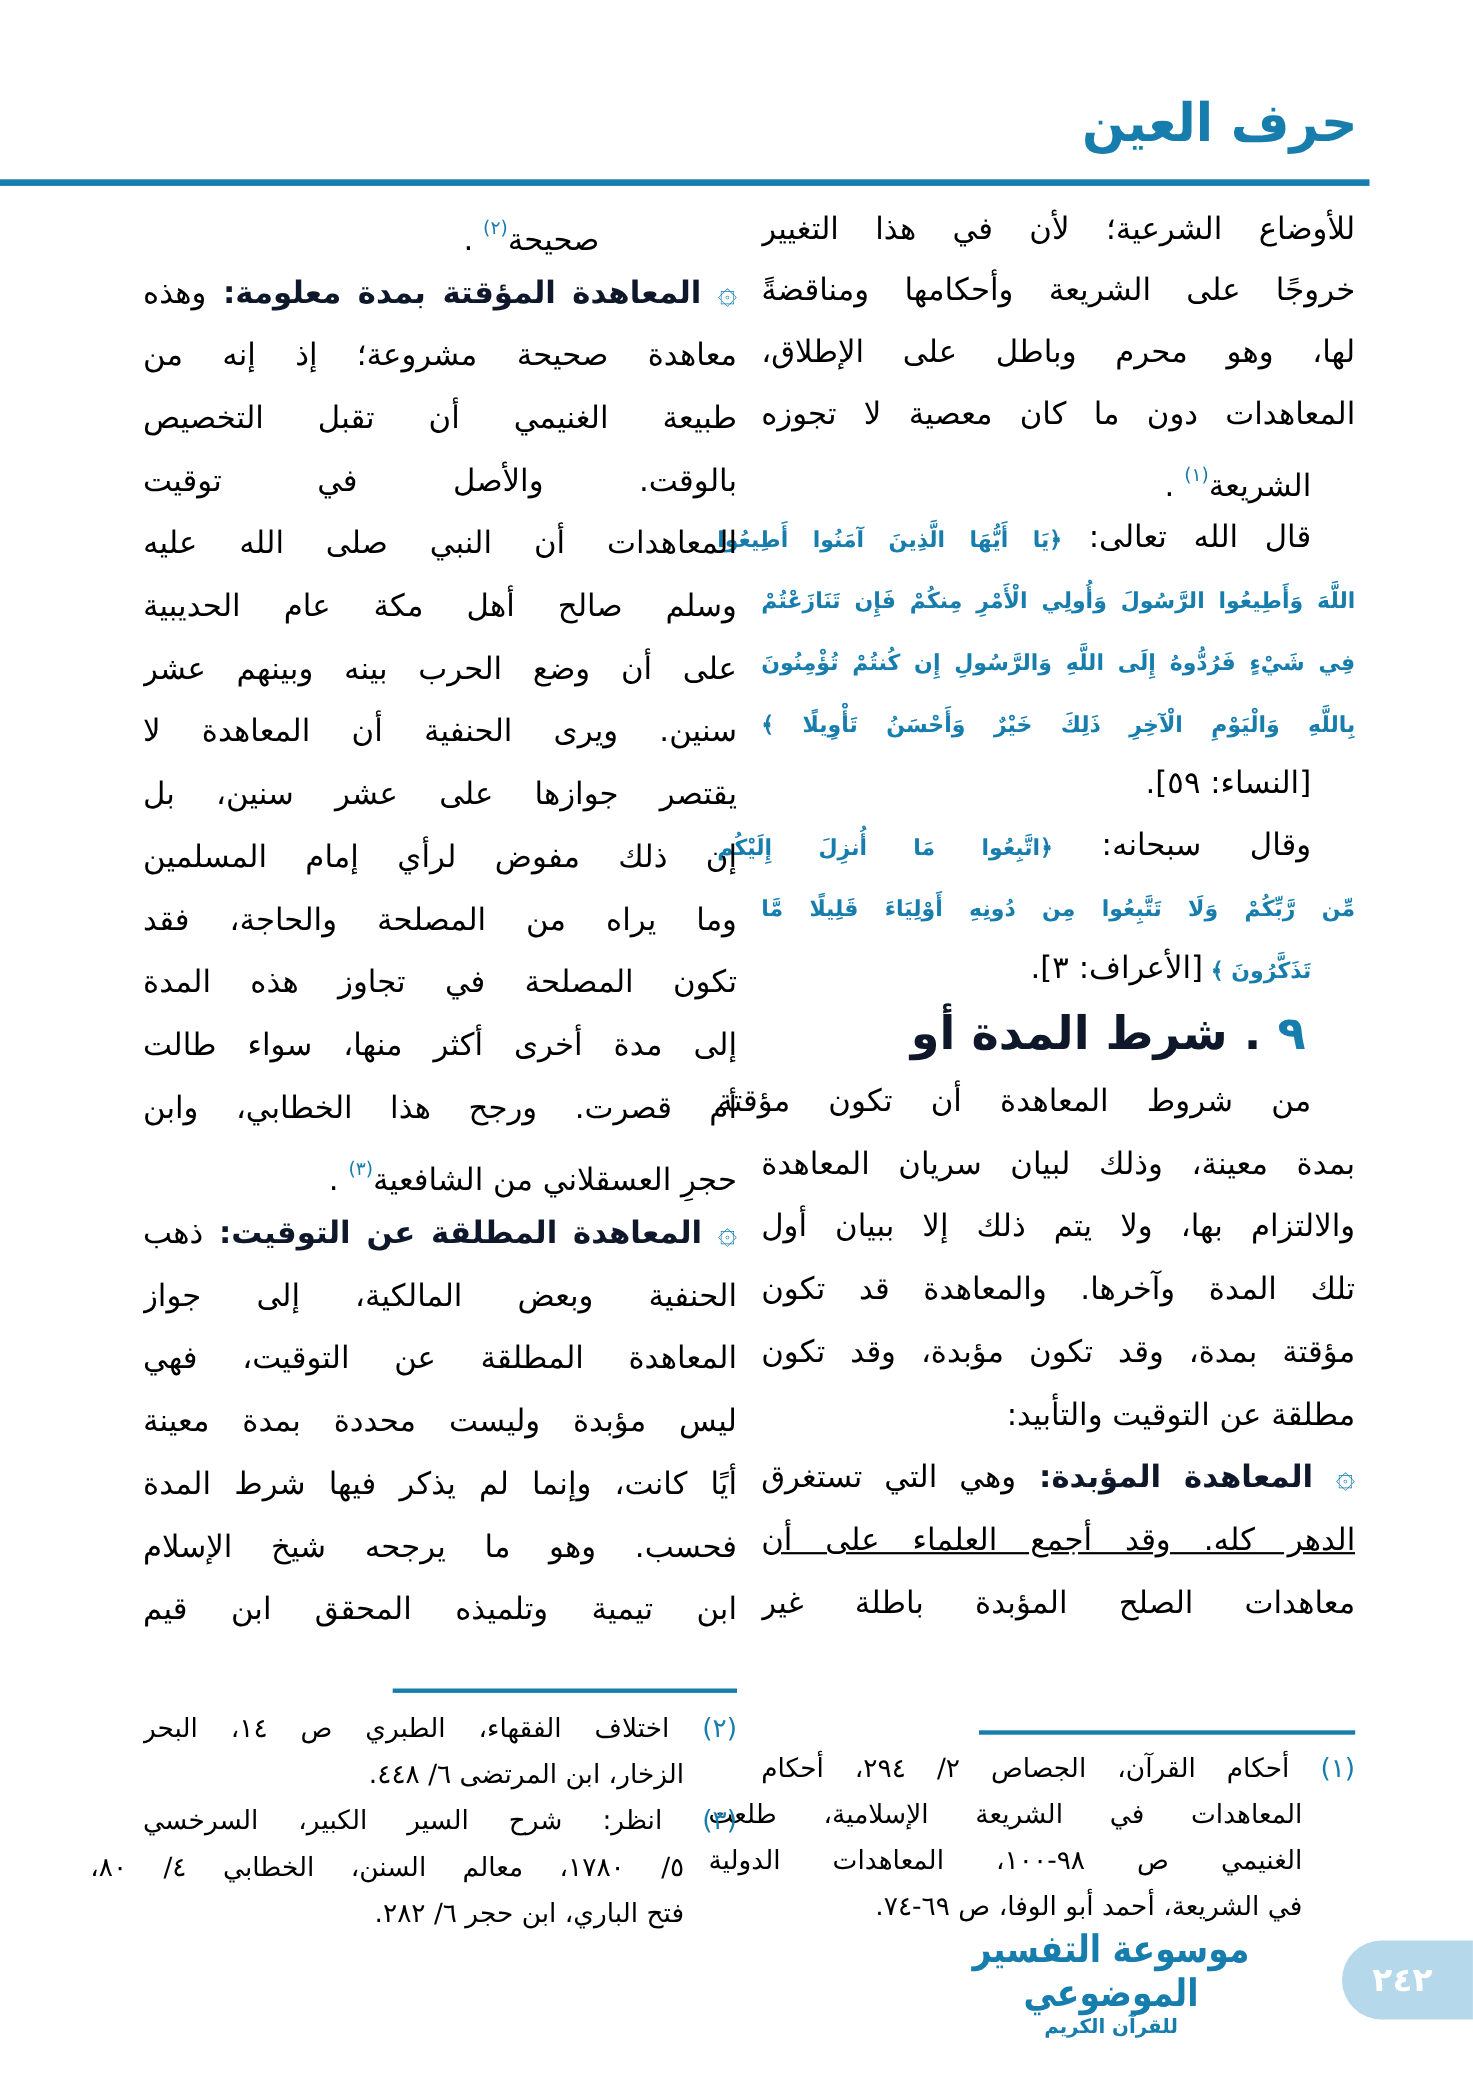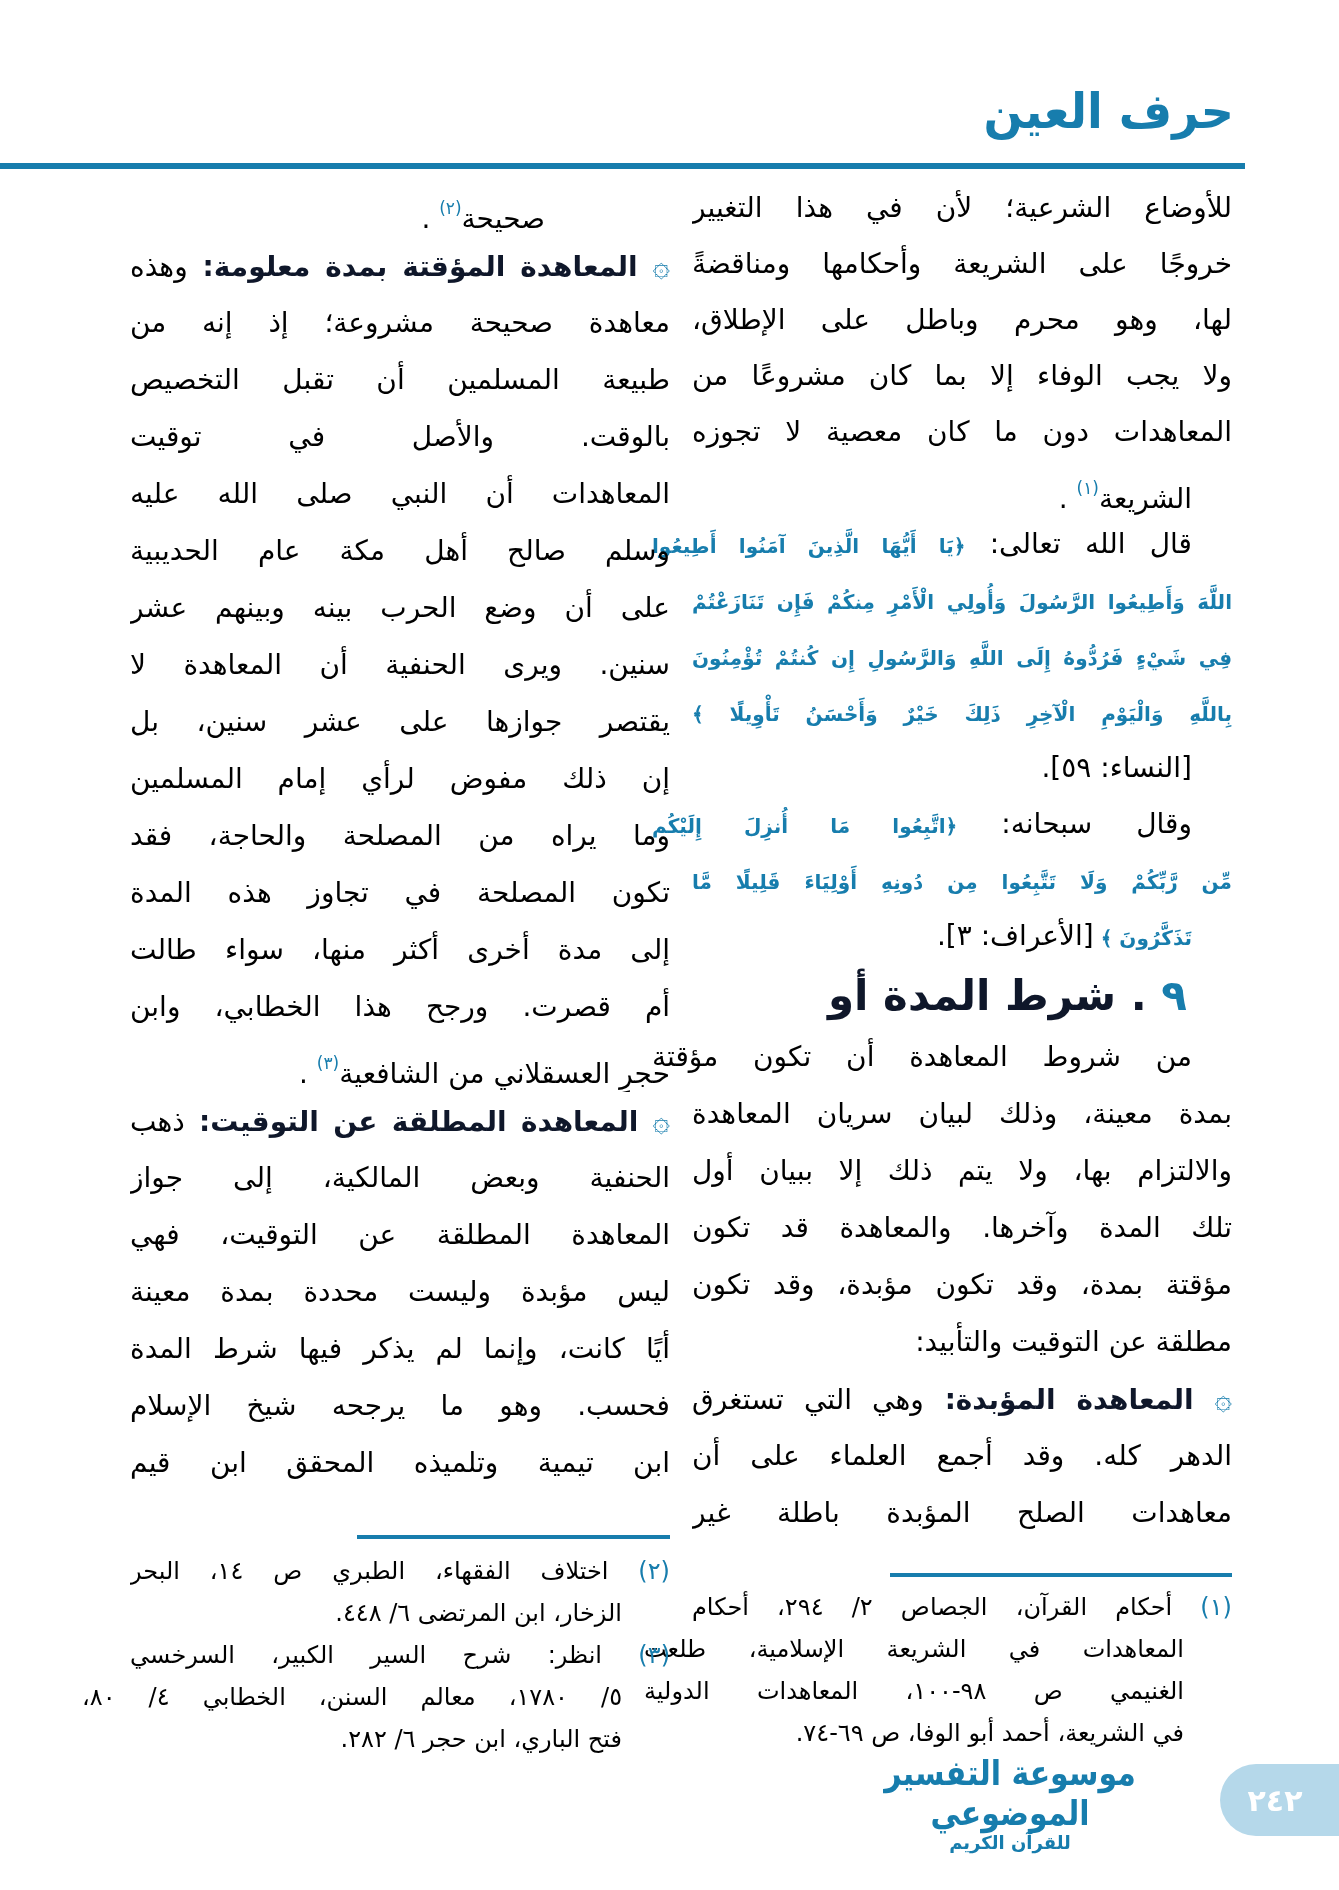--- a/index.html
+++ b/index.html
@@ -67,47 +67,46 @@
 
 <div class="page">
 
   <div class="chapter-title">حرف العين</div>
   <div class="header-rule"></div>
 
   <div class="col col-right">
       <div class="line al-j" style="height: 56px; line-height: 56px;"><span class="seg-body">للأوضاع الشرعية؛ لأن في هذا التغيير</span></div>
       <div class="line al-j" style="height: 56px; line-height: 56px;"><span class="seg-body">خروجًا على الشريعة وأحكامها ومناقضةً</span></div>
       <div class="line al-j" style="height: 56px; line-height: 56px;"><span class="seg-body">لها، وهو محرم وباطل على الإطلاق،</span></div>
-      <div class="line al-j" style="height: 56px; line-height: 56px;"><span class="seg-body">ولا يجب الوفاء إلا بما كان مشروعًا من</span></div>
       <div class="line al-j" style="height: 56px; line-height: 56px;"><span class="seg-body">المعاهدات دون ما كان معصية لا تجوزه</span></div>
       <div class="line al-r" style="height: 56px; line-height: 56px; padding-right: 40px;"><span class="seg-body">الشريعة</span><span class="seg-sup">(١)</span><span class="seg-body"> .</span></div>
       <div class="line al-j" style="height: 56px; line-height: 56px; padding-right: 40px;"><span class="seg-body">قال الله تعالى: </span><span class="seg-quran">﴿يَا أَيُّهَا الَّذِينَ آمَنُوا أَطِيعُوا</span></div>
       <div class="line al-j" style="height: 56px; line-height: 56px;"><span class="seg-quran">اللَّهَ وَأَطِيعُوا الرَّسُولَ وَأُولِي الْأَمْرِ مِنكُمْ فَإِن تَنَازَعْتُمْ</span></div>
       <div class="line al-j" style="height: 56px; line-height: 56px;"><span class="seg-quran">فِي شَيْءٍ فَرُدُّوهُ إِلَى اللَّهِ وَالرَّسُولِ إِن كُنتُمْ تُؤْمِنُونَ</span></div>
       <div class="line al-j" style="height: 56px; line-height: 56px;"><span class="seg-quran">بِاللَّهِ وَالْيَوْمِ الْآخِرِ ذَلِكَ خَيْرٌ وَأَحْسَنُ تَأْوِيلًا ﴾</span></div>
       <div class="line al-r" style="height: 56px; line-height: 56px; padding-right: 40px;"><span class="seg-body">[النساء: ٥٩].</span></div>
       <div class="line al-j" style="height: 56px; line-height: 56px; padding-right: 40px;"><span class="seg-body">وقال سبحانه: </span><span class="seg-quran">﴿اتَّبِعُوا مَا أُنزِلَ إِلَيْكُم</span></div>
       <div class="line al-j" style="height: 56px; line-height: 56px;"><span class="seg-quran">مِّن رَّبِّكُمْ وَلَا تَتَّبِعُوا مِن دُونِهِ أَوْلِيَاءَ قَلِيلًا مَّا</span></div>
       <div class="line al-r" style="height: 56px; line-height: 56px; padding-right: 40px;"><span class="seg-quran">تَذَكَّرُونَ ﴾ </span><span class="seg-body">[الأعراف: ٣].</span></div>
       <div class="line al-r heading-line" style="height: 64px; line-height: 64px; padding-right: 45px;"><span class="seg-num">٩</span><span class="seg-bold"> . شرط المدة أو التوقيت.</span></div>
       <div class="line al-j" style="height: 57px; line-height: 57px; padding-right: 40px;"><span class="seg-body">من شروط المعاهدة أن تكون مؤقتة</span></div>
       <div class="line al-j" style="height: 57px; line-height: 57px;"><span class="seg-body">بمدة معينة، وذلك لبيان سريان المعاهدة</span></div>
       <div class="line al-j" style="height: 57px; line-height: 57px;"><span class="seg-body">والالتزام بها، ولا يتم ذلك إلا ببيان أول</span></div>
       <div class="line al-j" style="height: 57px; line-height: 57px;"><span class="seg-body">تلك المدة وآخرها. والمعاهدة قد تكون</span></div>
       <div class="line al-j" style="height: 57px; line-height: 57px;"><span class="seg-body">مؤقتة بمدة، وقد تكون مؤبدة، وقد تكون</span></div>
       <div class="line al-r" style="height: 57px; line-height: 57px;"><span class="seg-body">مطلقة عن التوقيت والتأبيد:</span></div>
       <div class="line al-j" style="height: 57px; line-height: 57px;"><span class="seg-marker">۞ </span><span class="seg-bold">المعاهدة المؤبدة: </span><span class="seg-body">وهي التي تستغرق</span></div>
-      <div class="line al-j" style="height: 57px; line-height: 57px;"><span class="seg-body">الدهر كله. وقد أجمع العلماء على أن</span></div>
+      <div class="line al-j" style="height: 57px; line-height: 57px; text-decoration: underline;"><span class="seg-body">الدهر كله. وقد أجمع العلماء على أن</span></div>
       <div class="line al-j" style="height: 57px; line-height: 57px;"><span class="seg-body">معاهدات الصلح المؤبدة باطلة غير</span></div>
     </div>
   <div class="col col-left">
       <div class="line al-r" style="height: 57px; line-height: 57px; padding-right: 125px;"><span class="seg-body">صحيحة</span><span class="seg-sup">(٢)</span><span class="seg-body"> .</span></div>
       <div class="line al-j" style="height: 57px; line-height: 57px;"><span class="seg-marker">۞ </span><span class="seg-bold">المعاهدة المؤقتة بمدة معلومة: </span><span class="seg-body">وهذه</span></div>
       <div class="line al-j" style="height: 57px; line-height: 57px;"><span class="seg-body">معاهدة صحيحة مشروعة؛ إذ إنه من</span></div>
-      <div class="line al-j" style="height: 57px; line-height: 57px;"><span class="seg-body">طبيعة المسلمين أن تقبل التخصيص</span></div>
+      <div class="line al-j" style="height: 57px; line-height: 57px;"><span class="seg-body">طبيعة الغنيمي أن تقبل التخصيص</span></div>
       <div class="line al-j" style="height: 57px; line-height: 57px;"><span class="seg-body">بالوقت. والأصل في توقيت</span></div>
       <div class="line al-j" style="height: 57px; line-height: 57px;"><span class="seg-body">المعاهدات أن النبي صلى الله عليه</span></div>
       <div class="line al-j" style="height: 57px; line-height: 57px;"><span class="seg-body">وسلم صالح أهل مكة عام الحديبية</span></div>
       <div class="line al-j" style="height: 57px; line-height: 57px;"><span class="seg-body">على أن وضع الحرب بينه وبينهم عشر</span></div>
       <div class="line al-j" style="height: 57px; line-height: 57px;"><span class="seg-body">سنين. ويرى الحنفية أن المعاهدة لا</span></div>
       <div class="line al-j" style="height: 57px; line-height: 57px;"><span class="seg-body">يقتصر جوازها على عشر سنين، بل</span></div>
       <div class="line al-j" style="height: 57px; line-height: 57px;"><span class="seg-body">إن ذلك مفوض لرأي إمام المسلمين</span></div>
       <div class="line al-j" style="height: 57px; line-height: 57px;"><span class="seg-body">وما يراه من المصلحة والحاجة، فقد</span></div>
       <div class="line al-j" style="height: 57px; line-height: 57px;"><span class="seg-body">تكون المصلحة في تجاوز هذه المدة</span></div>
       <div class="line al-j" style="height: 57px; line-height: 57px;"><span class="seg-body">إلى مدة أخرى أكثر منها، سواء طالت</span></div>

